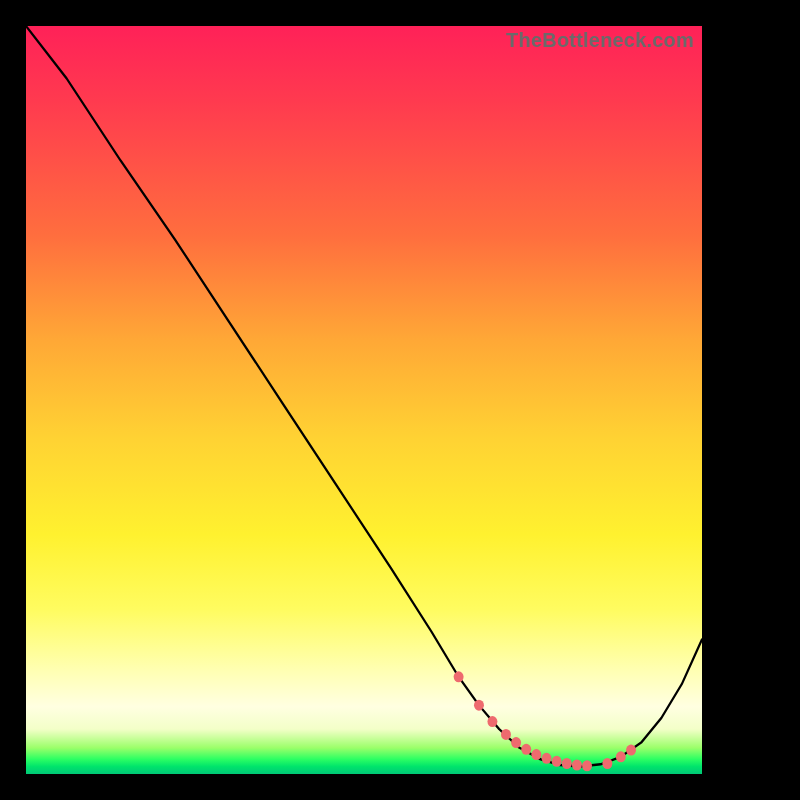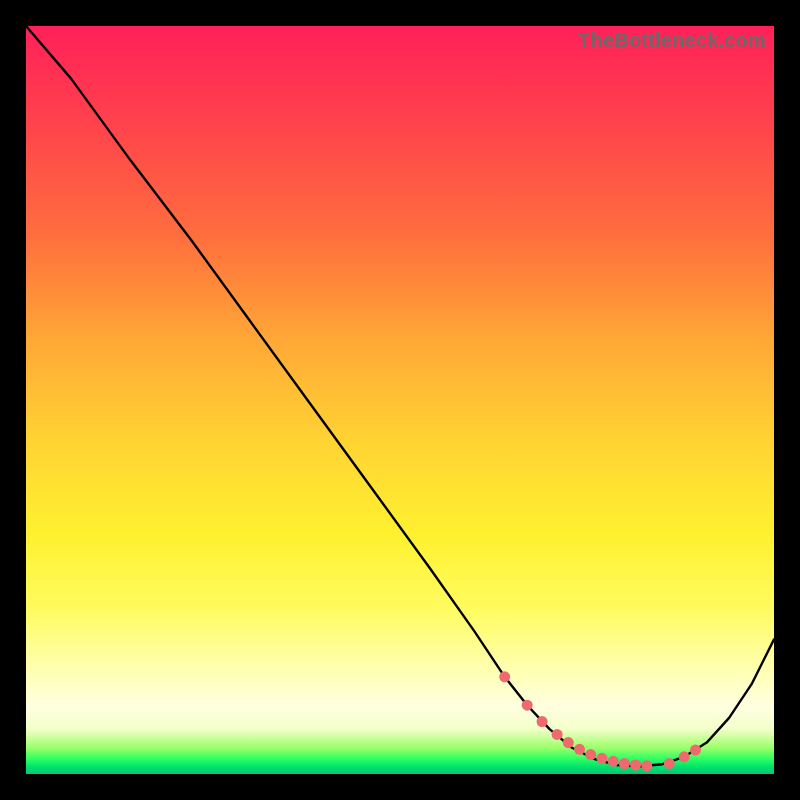--- a/index.html
+++ b/index.html
@@ -7,21 +7,21 @@
   .stage {
     position: relative;
     width: 800px;
     height: 800px;
     background: #000;
   }
   .plot-area {
     position: absolute;
     left: 26px;
     top: 26px;
-    width: 748px;
+    width: 676px;
     height: 748px;
     
     background: linear-gradient(
       to bottom,
       #ff2158 0%,
       #ff3a4f 10%,
       #ff6e3e 28%,
       #ffa836 42%,
       #ffd233 55%,
       #fff12f 68%,

